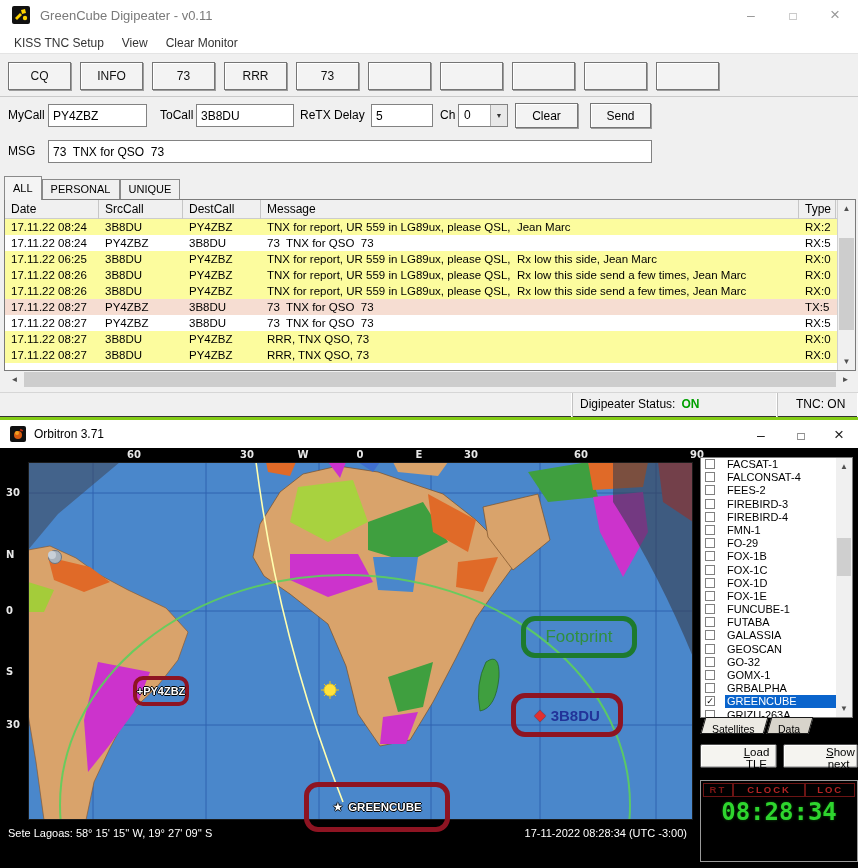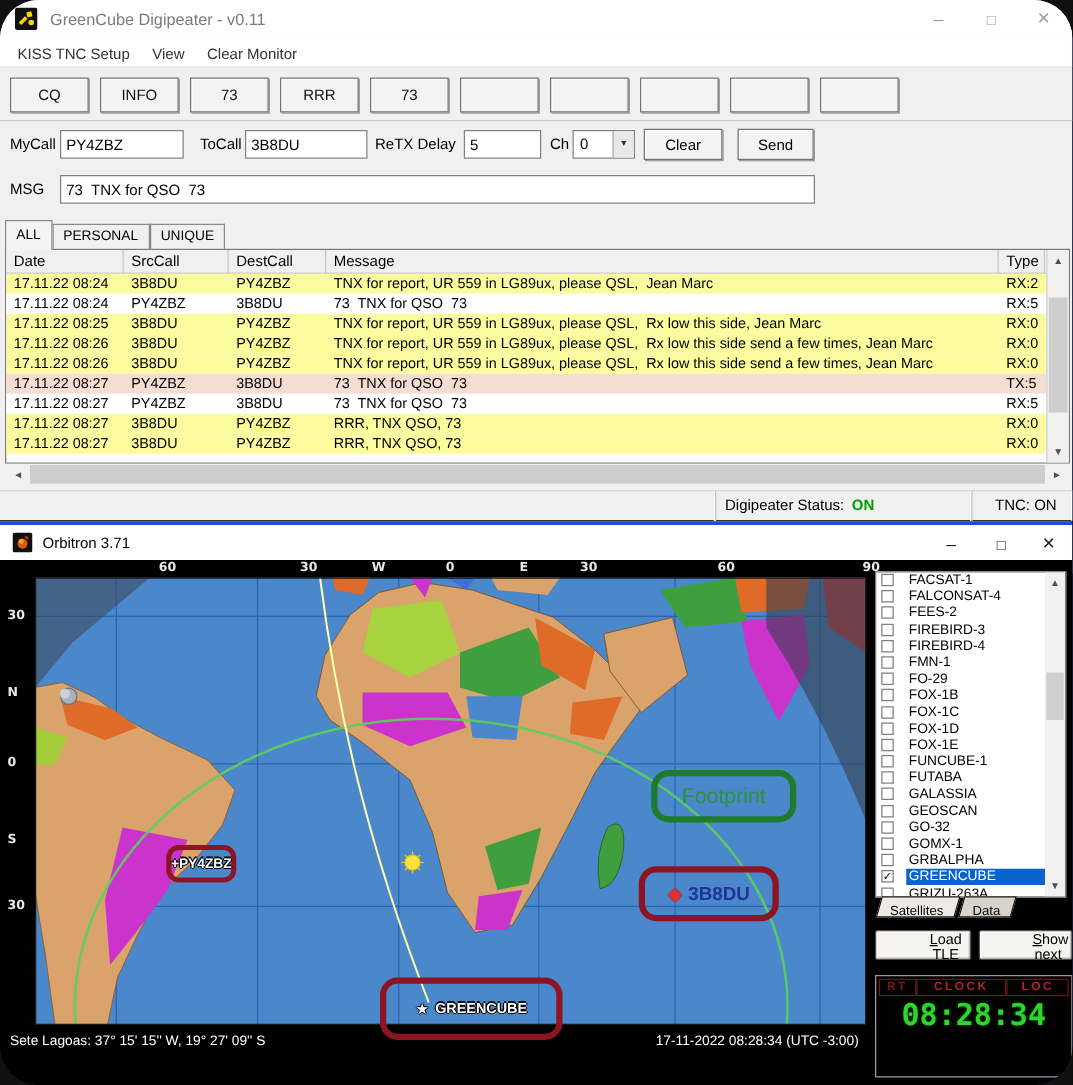--- a/index.html
+++ b/index.html
@@ -1,17 +1,17 @@
 <!DOCTYPE html>
 <html style="--status-on-green: #00a000; --row-yellow: #fcfc9e; --row-tx-pink: #f6ddd2; --selection-blue: #0a64cc; --clock-green: #2ed52e; --clock-red: #b32424; --annotation-red: #8e1422; --annotation-green: #1d7a2e; --ocean-blue: #4a87cb;"><head>
 <meta charset="utf-8">
 <style>
   html,body{margin:0;padding:0;background:#101010;}
   *{box-sizing:border-box;font-family:"Liberation Sans",sans-serif;}
-  .screen{position:relative;width:858px;height:868px;overflow:hidden;background:#1d4ed8;border-radius:31px;}
+  .screen{position:relative;width:858px;height:868px;overflow:hidden;background:#84cc16;}
 
   
   .digi{position:absolute;left:0;top:0;width:858px;height:417px;background:#f0f0f0;border-bottom:1px solid #333;}
   .digi .titlebar{position:absolute;left:0;top:0;width:858px;height:30px;background:#ffffff;}
   .digi .appicon{position:absolute;left:12px;top:6px;width:18px;height:18px;}
   .digi .title{position:absolute;left:40px;top:8px;font-size:13px;color:#7a7a7a;}
   .winbtn{position:absolute;top:2px;width:34px;height:26px;text-align:center;line-height:26px;font-size:14px;color:#9a9a9a;}
   .digi .b-min{right:90px}.digi .b-max{right:48px}.digi .b-close{right:6px}
   .b-min::before{content:"–"}.b-max::before{content:"□";font-size:12px}.b-close::before{content:"×";font-size:17px}
   .menubar{position:absolute;left:0;top:30px;width:858px;height:24px;background:#ffffff;border-bottom:1px solid #e4e4e4;}
@@ -164,21 +164,21 @@
       <input class="tinput i-msg" value="73  TNX for QSO  73" style="">
     </div>
 
     <div class="dtabs" id="digi-tabs"><div class="dtab active">ALL</div><div class="dtab">PERSONAL</div><div class="dtab">UNIQUE</div></div>
 
     <div class="tablebox">
       <div class="thead" id="digi-thead"><div class="hcell c-date">Date</div><div class="hcell c-src">SrcCall</div><div class="hcell c-dest">DestCall</div><div class="hcell c-msg">Message</div><div class="hcell c-type">Type</div></div>
       <div class="tbody" id="digi-tbody">
           <div class="trow bg-yellow"><span class="tcell c-date">17.11.22 08:24</span><span class="tcell c-src">3B8DU</span><span class="tcell c-dest">PY4ZBZ</span><span class="tcell c-msg">TNX for report, UR 559 in LG89ux, please QSL,  Jean Marc</span><span class="tcell c-type">RX:2</span></div>
           <div class="trow bg-white"><span class="tcell c-date">17.11.22 08:24</span><span class="tcell c-src">PY4ZBZ</span><span class="tcell c-dest">3B8DU</span><span class="tcell c-msg">73  TNX for QSO  73</span><span class="tcell c-type">RX:5</span></div>
-          <div class="trow bg-yellow"><span class="tcell c-date">17.11.22 08:25</span><span class="tcell c-src">3B8DU</span><span class="tcell c-dest">PY4ZBZ</span><span class="tcell c-msg">TNX for report, UR 559 in LG89ux, please QSL,  Rx low this side, Jean Marc</span><span class="tcell c-type">RX:0</span></div>
+          <div class="trow bg-yellow"><span class="tcell c-date">17.11.22 06:25</span><span class="tcell c-src">3B8DU</span><span class="tcell c-dest">PY4ZBZ</span><span class="tcell c-msg">TNX for report, UR 559 in LG89ux, please QSL,  Rx low this side, Jean Marc</span><span class="tcell c-type">RX:0</span></div>
           <div class="trow bg-yellow"><span class="tcell c-date">17.11.22 08:26</span><span class="tcell c-src">3B8DU</span><span class="tcell c-dest">PY4ZBZ</span><span class="tcell c-msg">TNX for report, UR 559 in LG89ux, please QSL,  Rx low this side send a few times, Jean Marc</span><span class="tcell c-type">RX:0</span></div>
           <div class="trow bg-yellow"><span class="tcell c-date">17.11.22 08:26</span><span class="tcell c-src">3B8DU</span><span class="tcell c-dest">PY4ZBZ</span><span class="tcell c-msg">TNX for report, UR 559 in LG89ux, please QSL,  Rx low this side send a few times, Jean Marc</span><span class="tcell c-type">RX:0</span></div>
           <div class="trow bg-pink"><span class="tcell c-date">17.11.22 08:27</span><span class="tcell c-src">PY4ZBZ</span><span class="tcell c-dest">3B8DU</span><span class="tcell c-msg">73  TNX for QSO  73</span><span class="tcell c-type">TX:5</span></div>
           <div class="trow bg-white"><span class="tcell c-date">17.11.22 08:27</span><span class="tcell c-src">PY4ZBZ</span><span class="tcell c-dest">3B8DU</span><span class="tcell c-msg">73  TNX for QSO  73</span><span class="tcell c-type">RX:5</span></div>
           <div class="trow bg-yellow"><span class="tcell c-date">17.11.22 08:27</span><span class="tcell c-src">3B8DU</span><span class="tcell c-dest">PY4ZBZ</span><span class="tcell c-msg">RRR, TNX QSO, 73</span><span class="tcell c-type">RX:0</span></div>
           <div class="trow bg-yellow"><span class="tcell c-date">17.11.22 08:27</span><span class="tcell c-src">3B8DU</span><span class="tcell c-dest">PY4ZBZ</span><span class="tcell c-msg">RRR, TNX QSO, 73</span><span class="tcell c-type">RX:0</span></div>
         </div>
       <div class="vscroll">
         <span class="sarrow up"></span>
         <span class="vthumb"></span>
@@ -316,21 +316,21 @@
       <div class="anno anno-red a-3b8du">
         <span class="dia">◆</span>
         <span class="t">3B8DU</span>
       </div>
       <div class="anno anno-red a-greencube">
         <span class="star">★</span>
         <span class="t">GREENCUBE</span>
       </div>
 
       <div class="orb-status">
-        <span class="lft">Sete Lagoas: 37° 15' 15'' W, 19° 27' 09'' S</span>
+        <span class="lft">Sete Lagoas: 58° 15' 15'' W, 19° 27' 09'' S</span>
         <span class="rgt">17-11-2022 08:28:34 (UTC -3:00)</span>
       </div>
 
       <div class="satlist" id="satlist">
           <div class="satrow"><span class="satcb"></span><span class="satlab">FACSAT-1</span></div>
           <div class="satrow"><span class="satcb"></span><span class="satlab">FALCONSAT-4</span></div>
           <div class="satrow"><span class="satcb"></span><span class="satlab">FEES-2</span></div>
           <div class="satrow"><span class="satcb"></span><span class="satlab">FIREBIRD-3</span></div>
           <div class="satrow"><span class="satcb"></span><span class="satlab">FIREBIRD-4</span></div>
           <div class="satrow"><span class="satcb"></span><span class="satlab">FMN-1</span></div>

